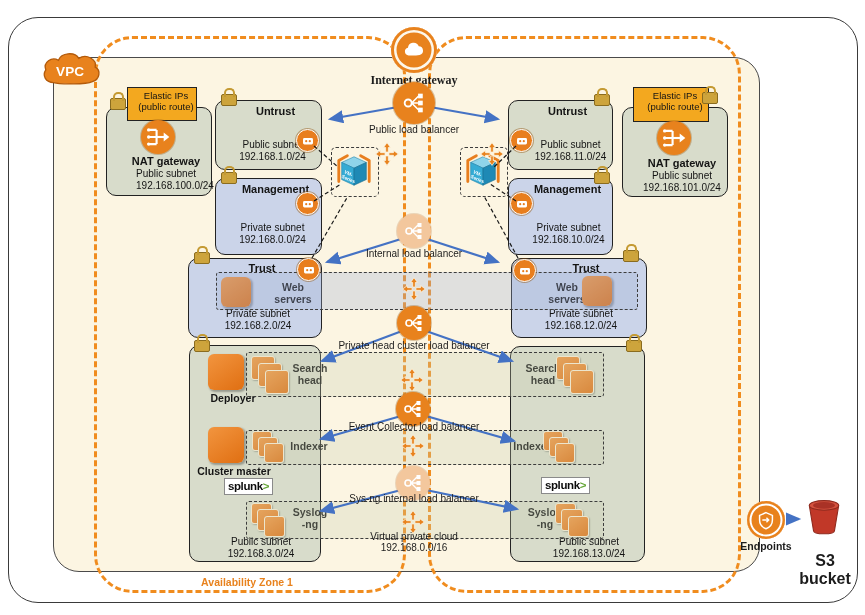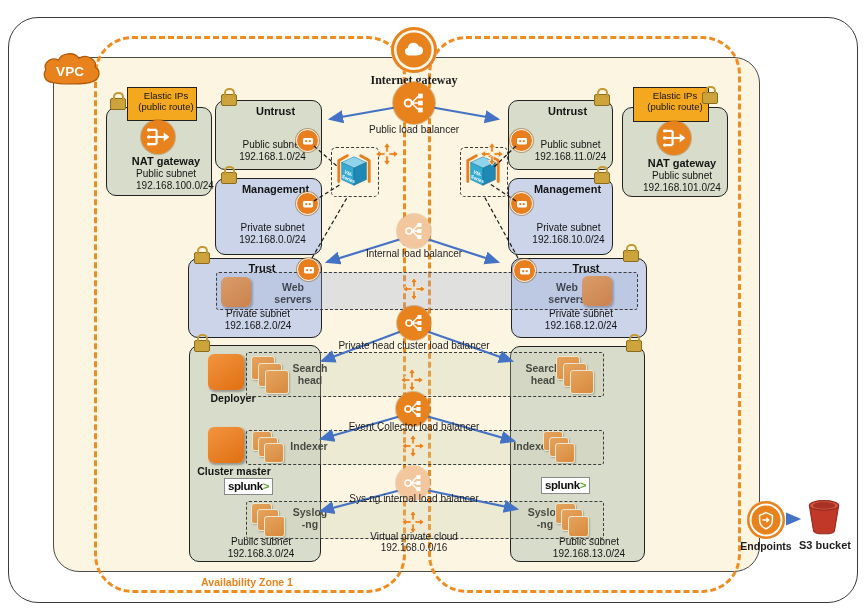--- a/index.html
+++ b/index.html
@@ -441,15 +441,15 @@
     </svg>
   </div>
   <div class="lbl b" style="left:731px;top:541px;width:70px;font-size:10.5px;">Endpoints</div>
   <div class="abs" style="left:803px;top:496px;z-index:6;">
     <svg width="42" height="42" viewBox="0 0 40 40">
       <path d="M6,9 L10,33 C10,37 30,37 30,33 L34,9" fill="#C13828" stroke="#8E2A1E" stroke-width="1"></path>
       <ellipse cx="20" cy="9" rx="14" ry="4.6" fill="#D4523F" stroke="#8E2A1E" stroke-width="1"></ellipse>
       <ellipse cx="20" cy="9" rx="10.5" ry="3.2" fill="#A93226"></ellipse>
     </svg>
   </div>
-  <div class="lbl b" style="left:795px;top:539px;width:60px;font-size:11px;">S3 bucket</div>
+  <div class="lbl b" style="left:795px;top:552px;width:60px;font-size:16px;">S3 bucket</div>
 
 </div>
 
 </body></html>

